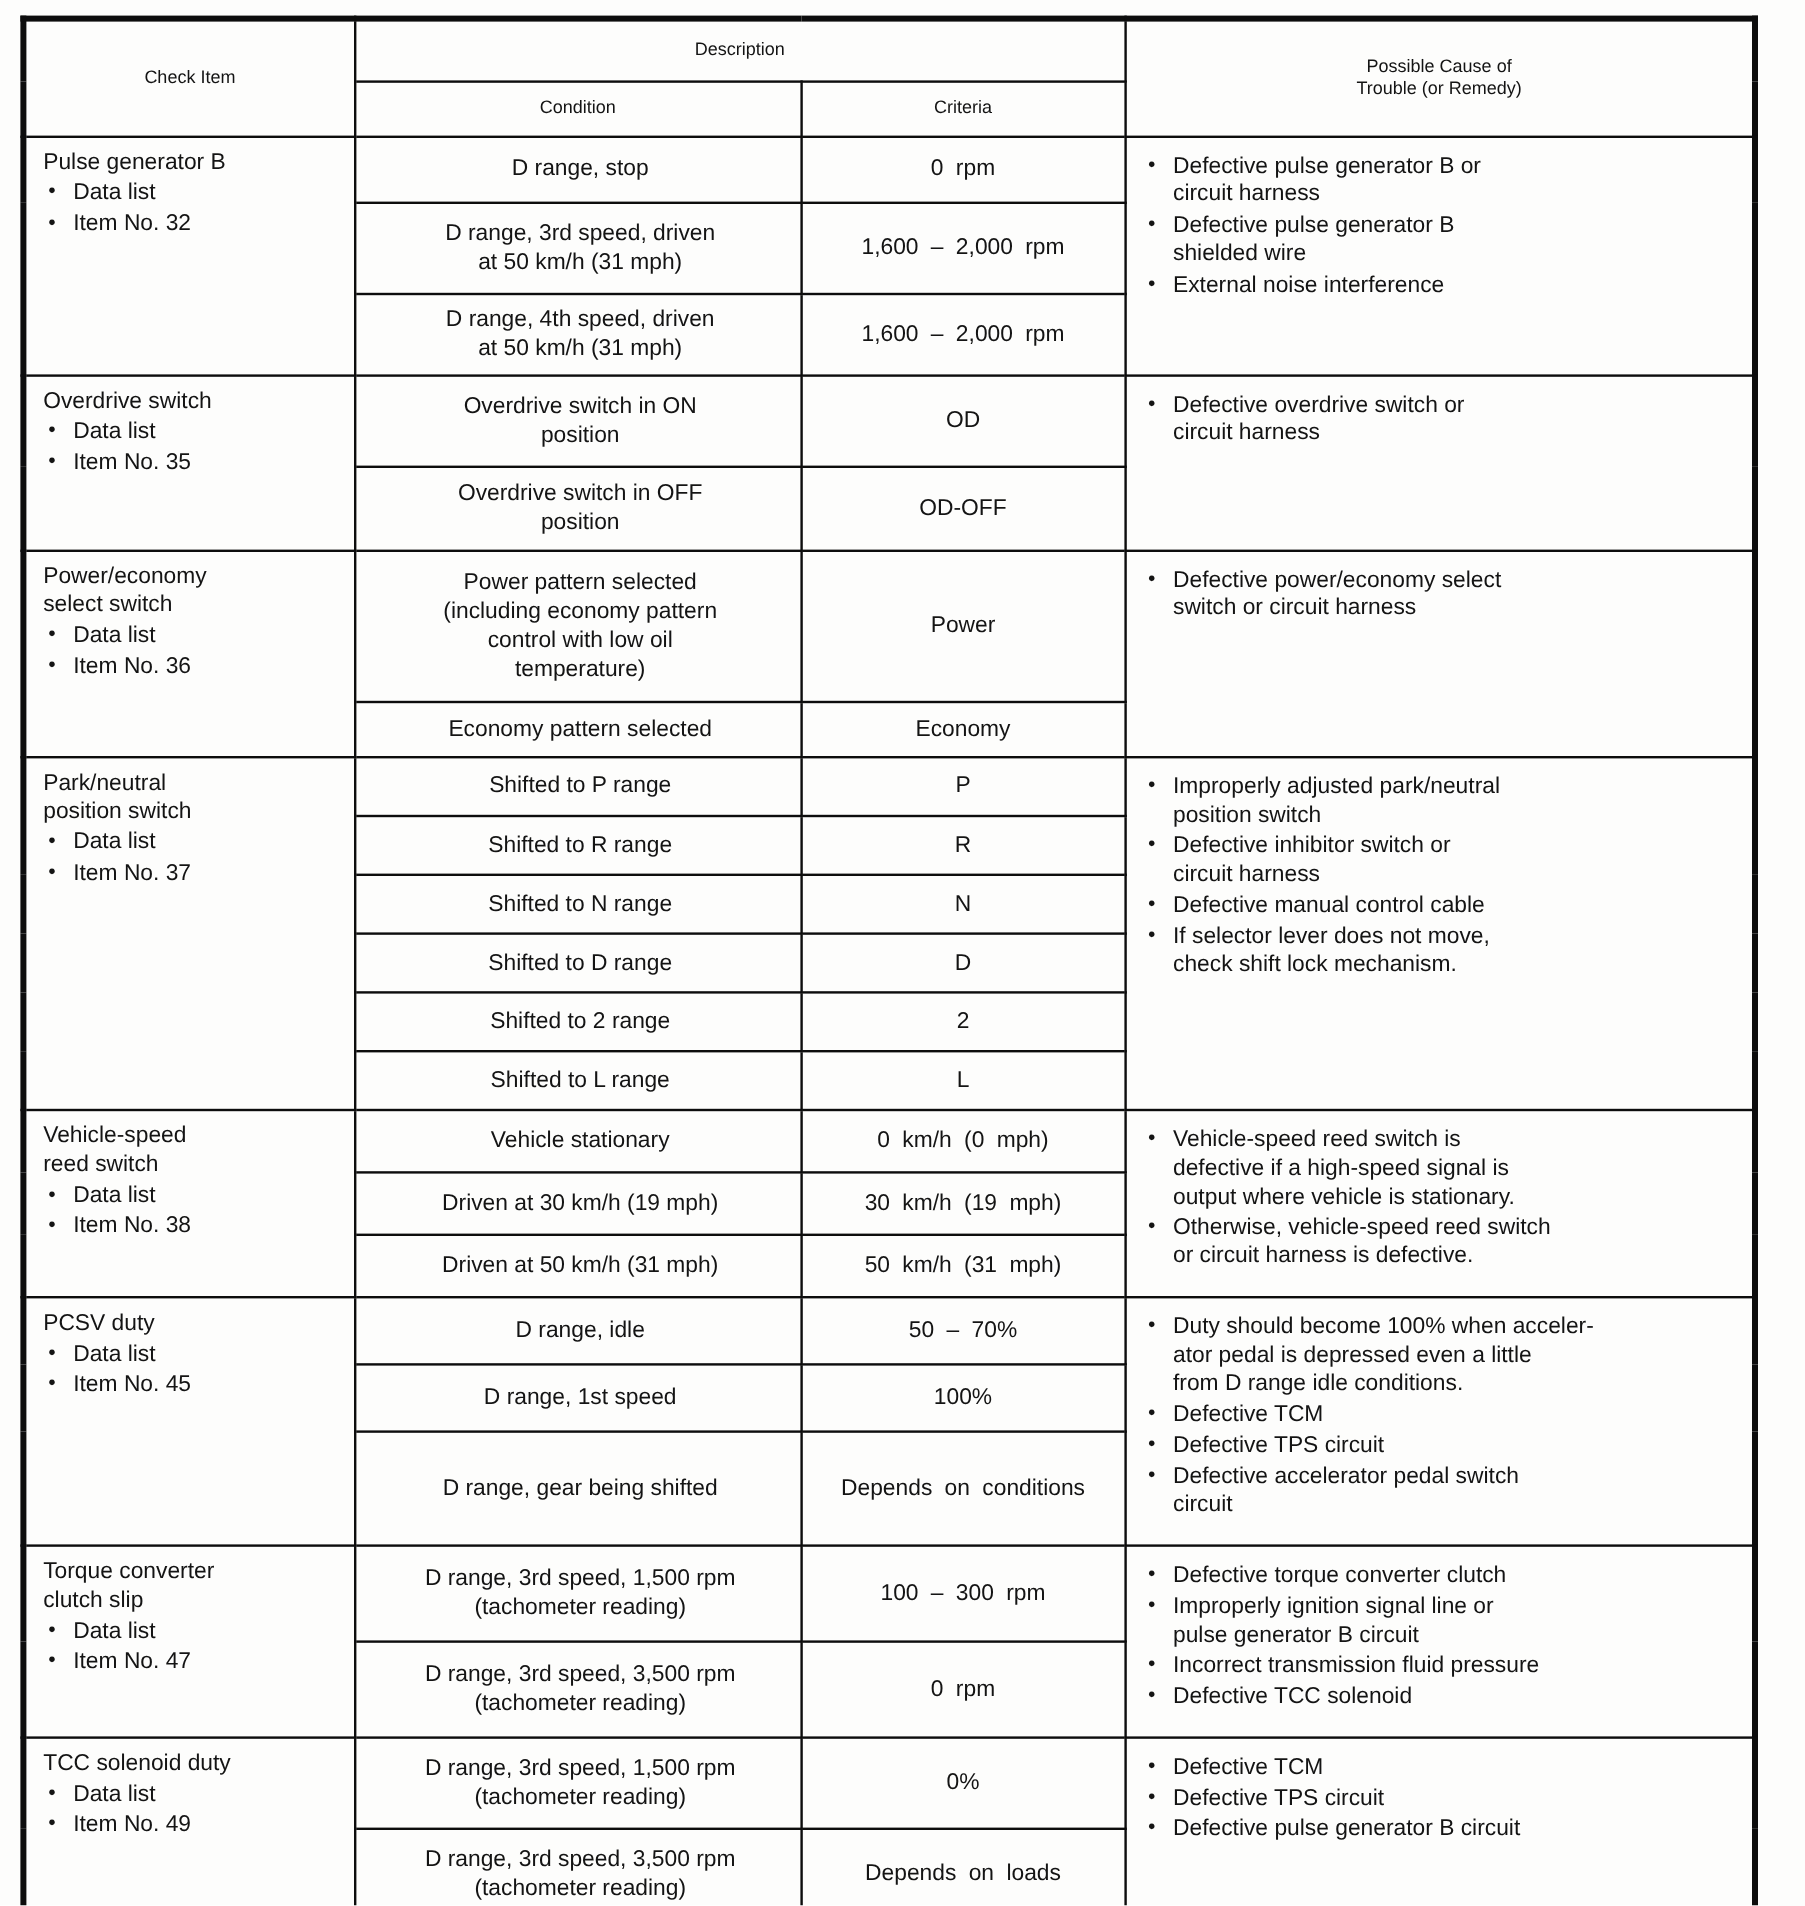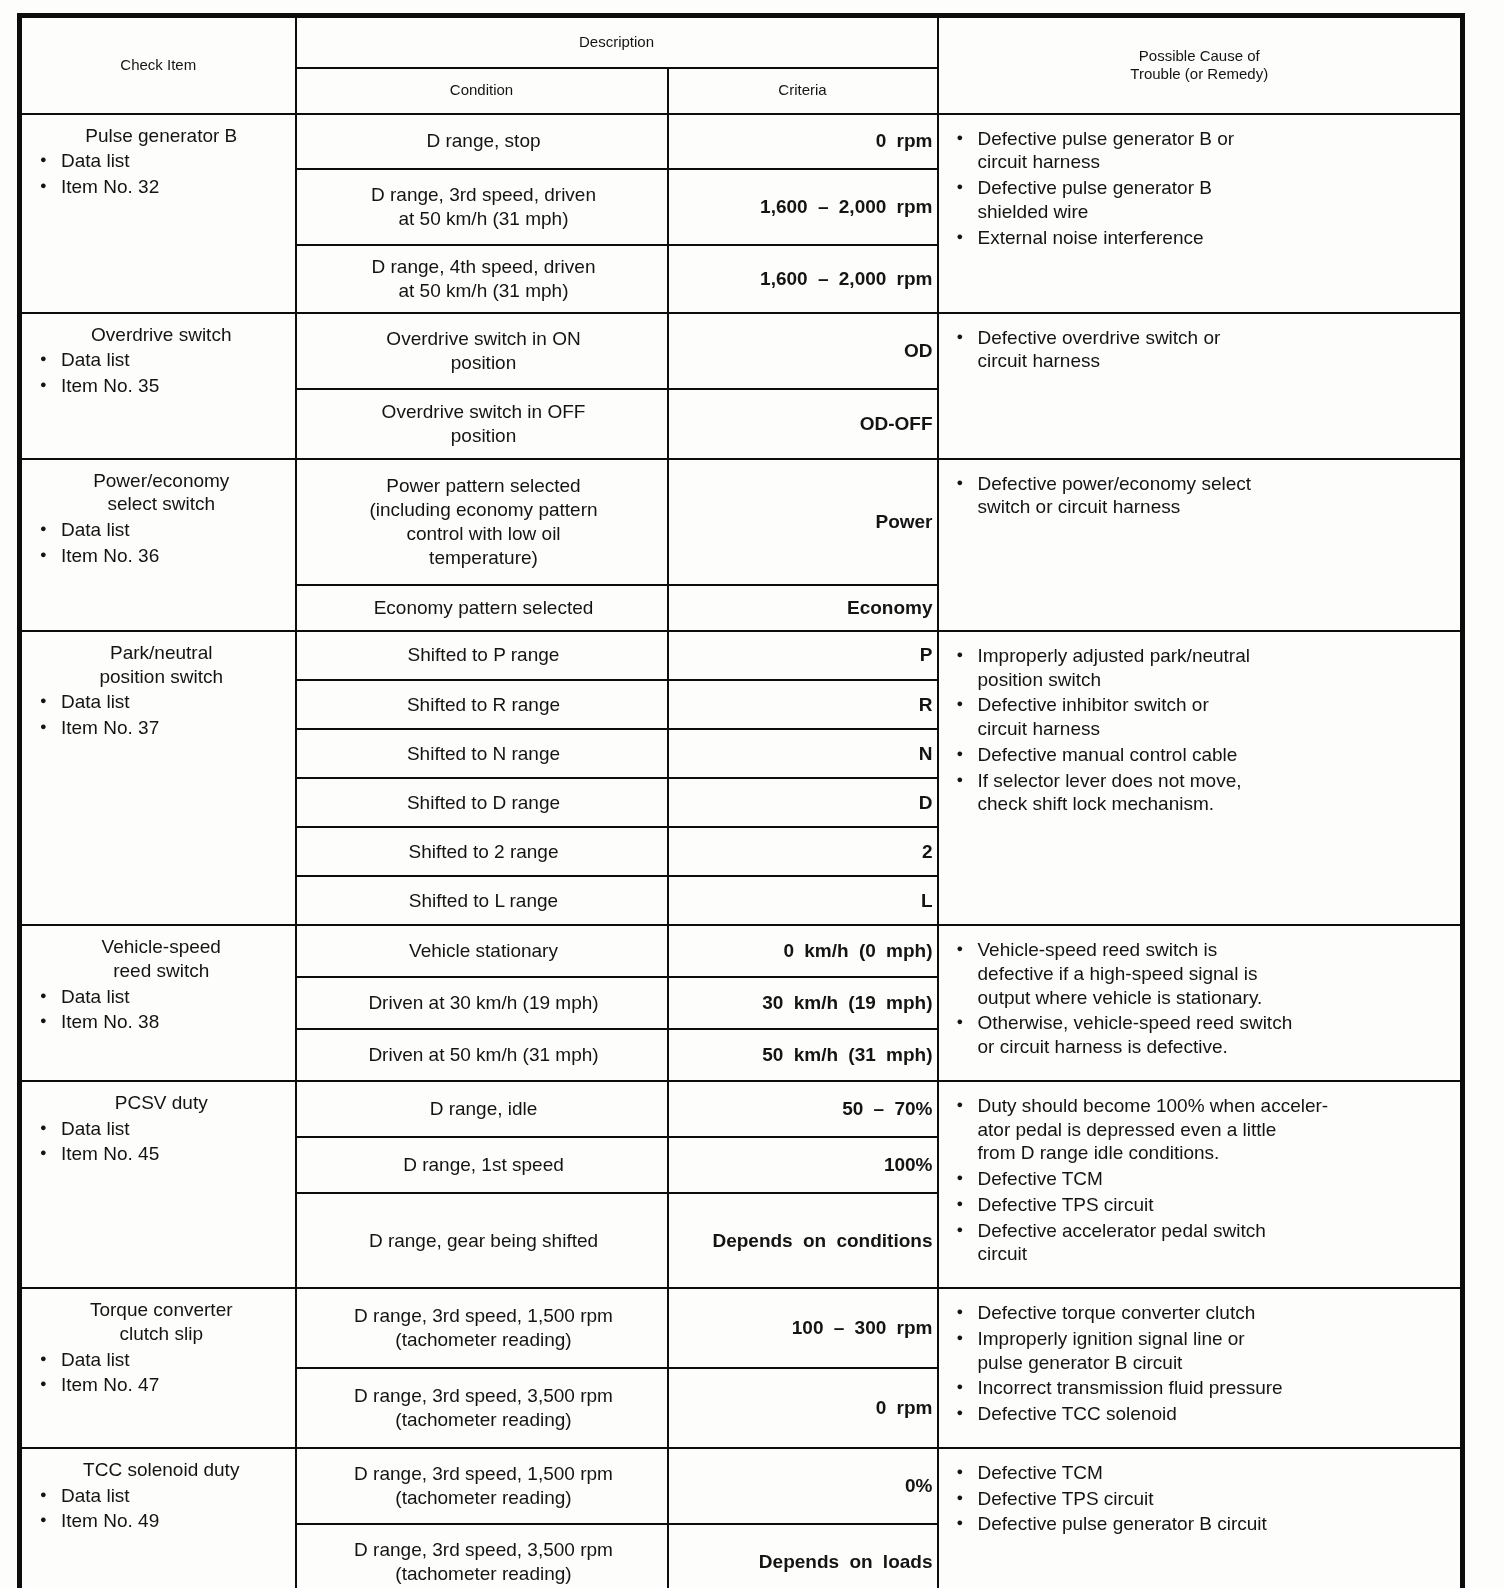--- a/index.html
+++ b/index.html
@@ -15,34 +15,34 @@
     border: 5px solid #0d0d0d;
     font-size: 19px; line-height: 1.25;
   }
   th, td { border: 2px solid #0d0d0d; }
   thead th {
     font-weight: 400; text-align: center; vertical-align: middle;
     font-size: 15px; padding: 4px 8px;
   }
   .pre { white-space: pre-line; text-align: center; }
   td.check { vertical-align: top; padding: 9px 8px 8px 14px; }
-  .ci-title { white-space: pre-line; margin-bottom: 1px; text-align: center; }
+  .ci-title { white-space: pre-line; margin-bottom: 1px; }
   ul.bullets { list-style: none; margin: 0; padding: 0; }
   ul.bullets li {
     position: relative; padding-left: 25px; margin: 2px 0;
     white-space: pre-line;
   }
   ul.bullets li::before {
     content: "\25CF"; position: absolute; left: 4px; top: 4px;
     font-size: 11px;
   }
   td.cond { vertical-align: middle; padding: 8px 10px 8px 14px; }
   td.crit {
-    vertical-align: middle; text-align: right;
-    padding: 8px 4px; word-spacing: 5px; font-weight: bold;
+    vertical-align: middle; text-align: center;
+    padding: 8px 4px; word-spacing: 5px;
   }
   td.cause { vertical-align: top; padding: 10px 8px 19px 14px; }
 </style>
 </head>
 <body>
 
 <div class="page">
   <table class="diag">
     <colgroup>
       <col style="width:276px">

